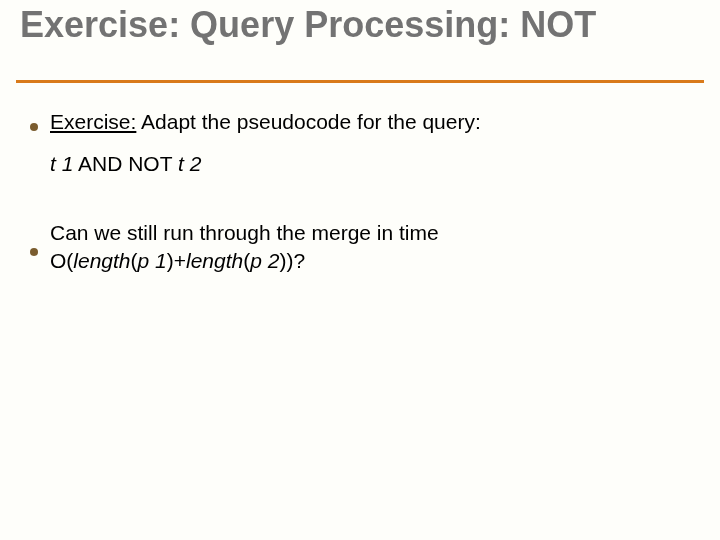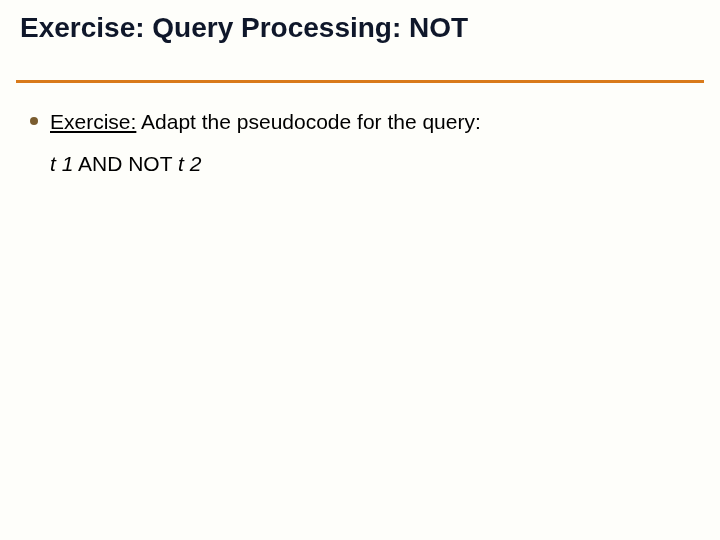--- a/index.html
+++ b/index.html
@@ -13,43 +13,43 @@
   }
   .slide {
     position: relative;
     width: 720px;
     height: 540px;
     box-sizing: border-box;
   }
   .title {
     position: absolute;
     left: 20px;
-    top: 12px;
-    font-size: 28px;
+    top: 4px;
+    font-size: 36px;
     font-weight: bold;
-    color: #0f172a;
+    color: #737373;
   }
   .rule {
     position: absolute;
     left: 16px;
     top: 80px;
     width: 688px;
     height: 3px;
     background: #d97a1a;
   }
   .body {
     position: absolute;
     left: 30px;
     top: 108px;
     width: 660px;
     color: #000;
   }
   .bullet-row {
     display: flex;
-    align-items: flex-start;
+    align-items: center;
     margin-bottom: 10px;
   }
   .bullet-dot {
     width: 8px;
     height: 8px;
     border-radius: 50%;
     background: #7a5c2e;
     margin-top: 9px;
     margin-right: 12px;
     flex-shrink: 0;
@@ -89,16 +89,23 @@
       </div>
     </div>
 
     <div class="indent">
       <span class="italic">t 1</span><span> AND NOT </span><span class="italic">t 2</span>
     </div>
 
 
     <div class="spacer"></div>
 
+    <div class="bullet-row">
+      <div class="bullet-dot"></div>
+      <div class="line">
+        <span>Can we still run through the merge in time</span><br>
+        <span>O(</span><span class="italic">length</span><span>(</span><span class="italic">p 1</span><span>)+</span><span class="italic">length</span><span>(</span><span class="italic">p 2</span><span>))?</span>
+      </div>
+    </div>
 
   </div>
 
 </div>
 
 </body></html>

